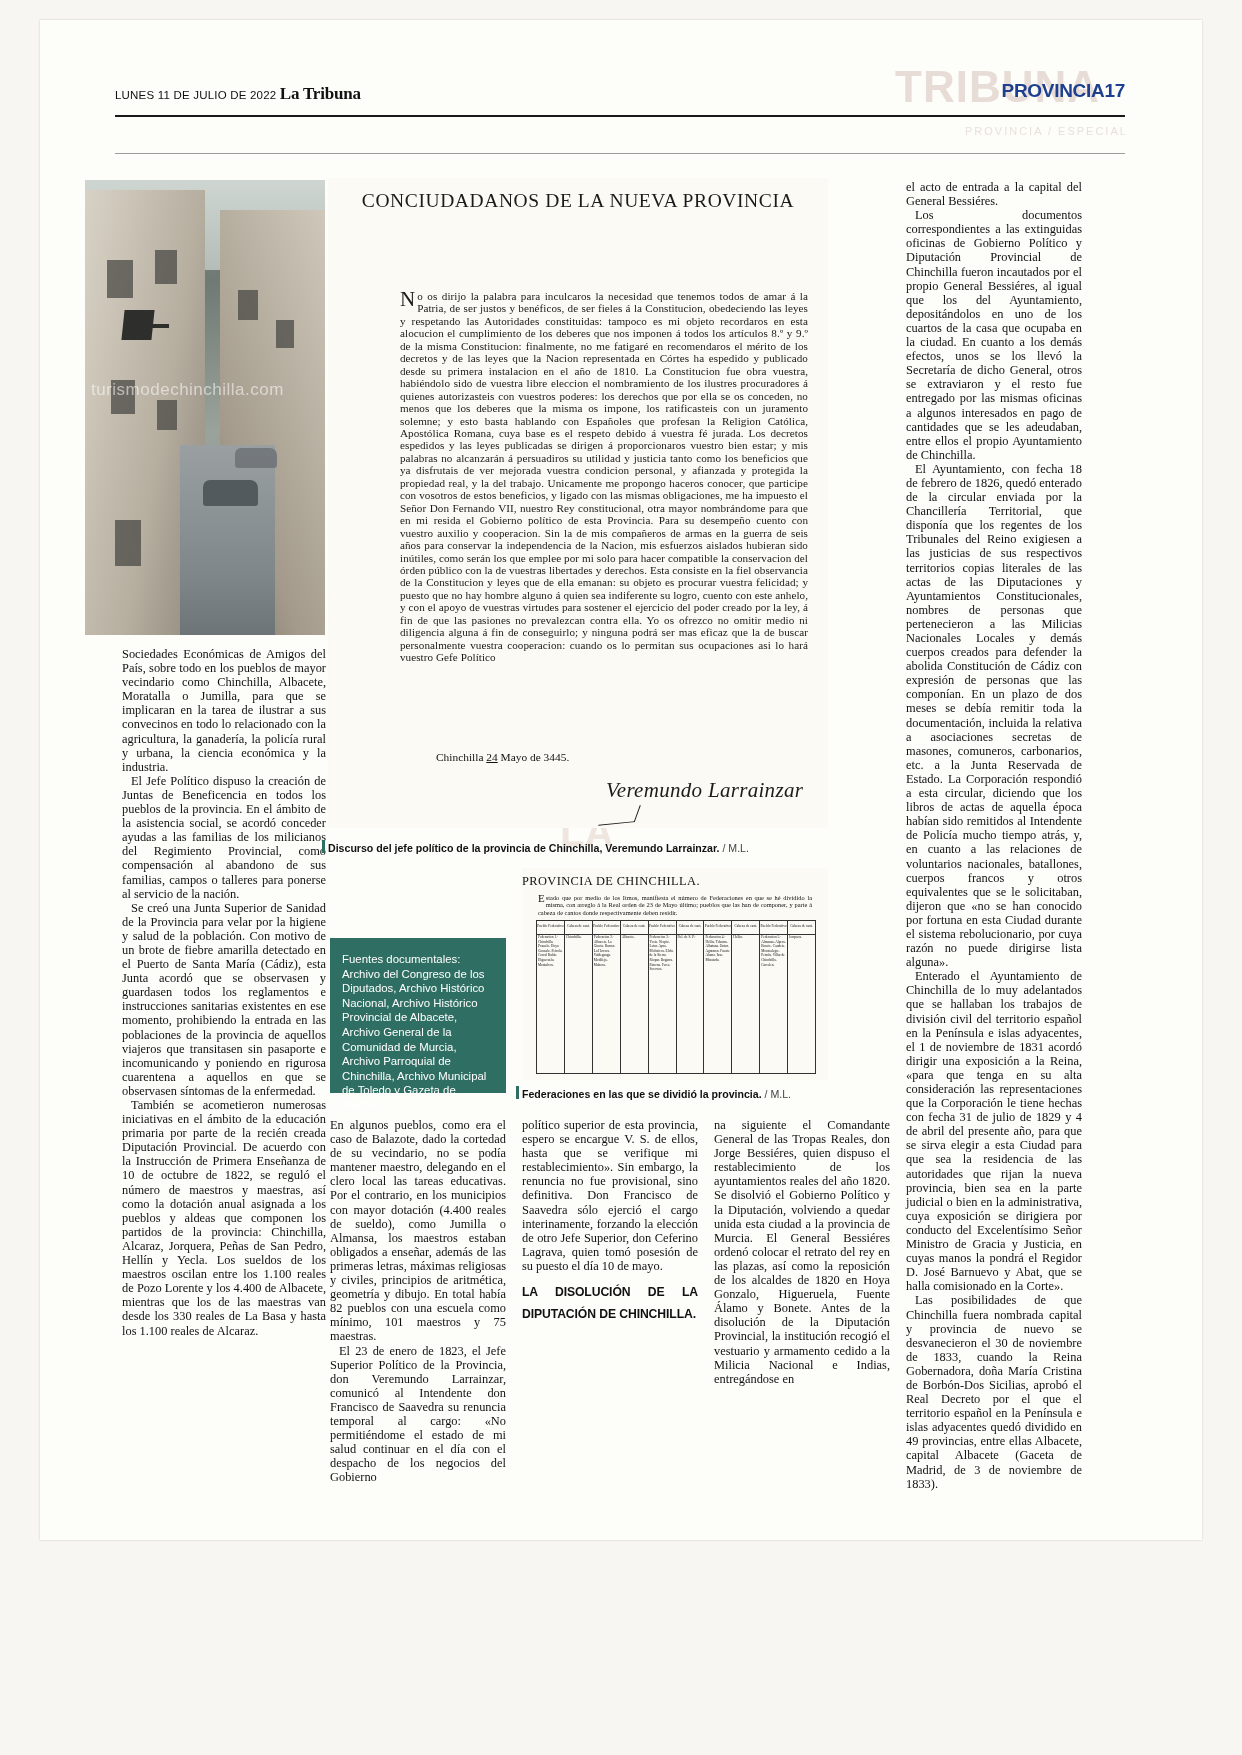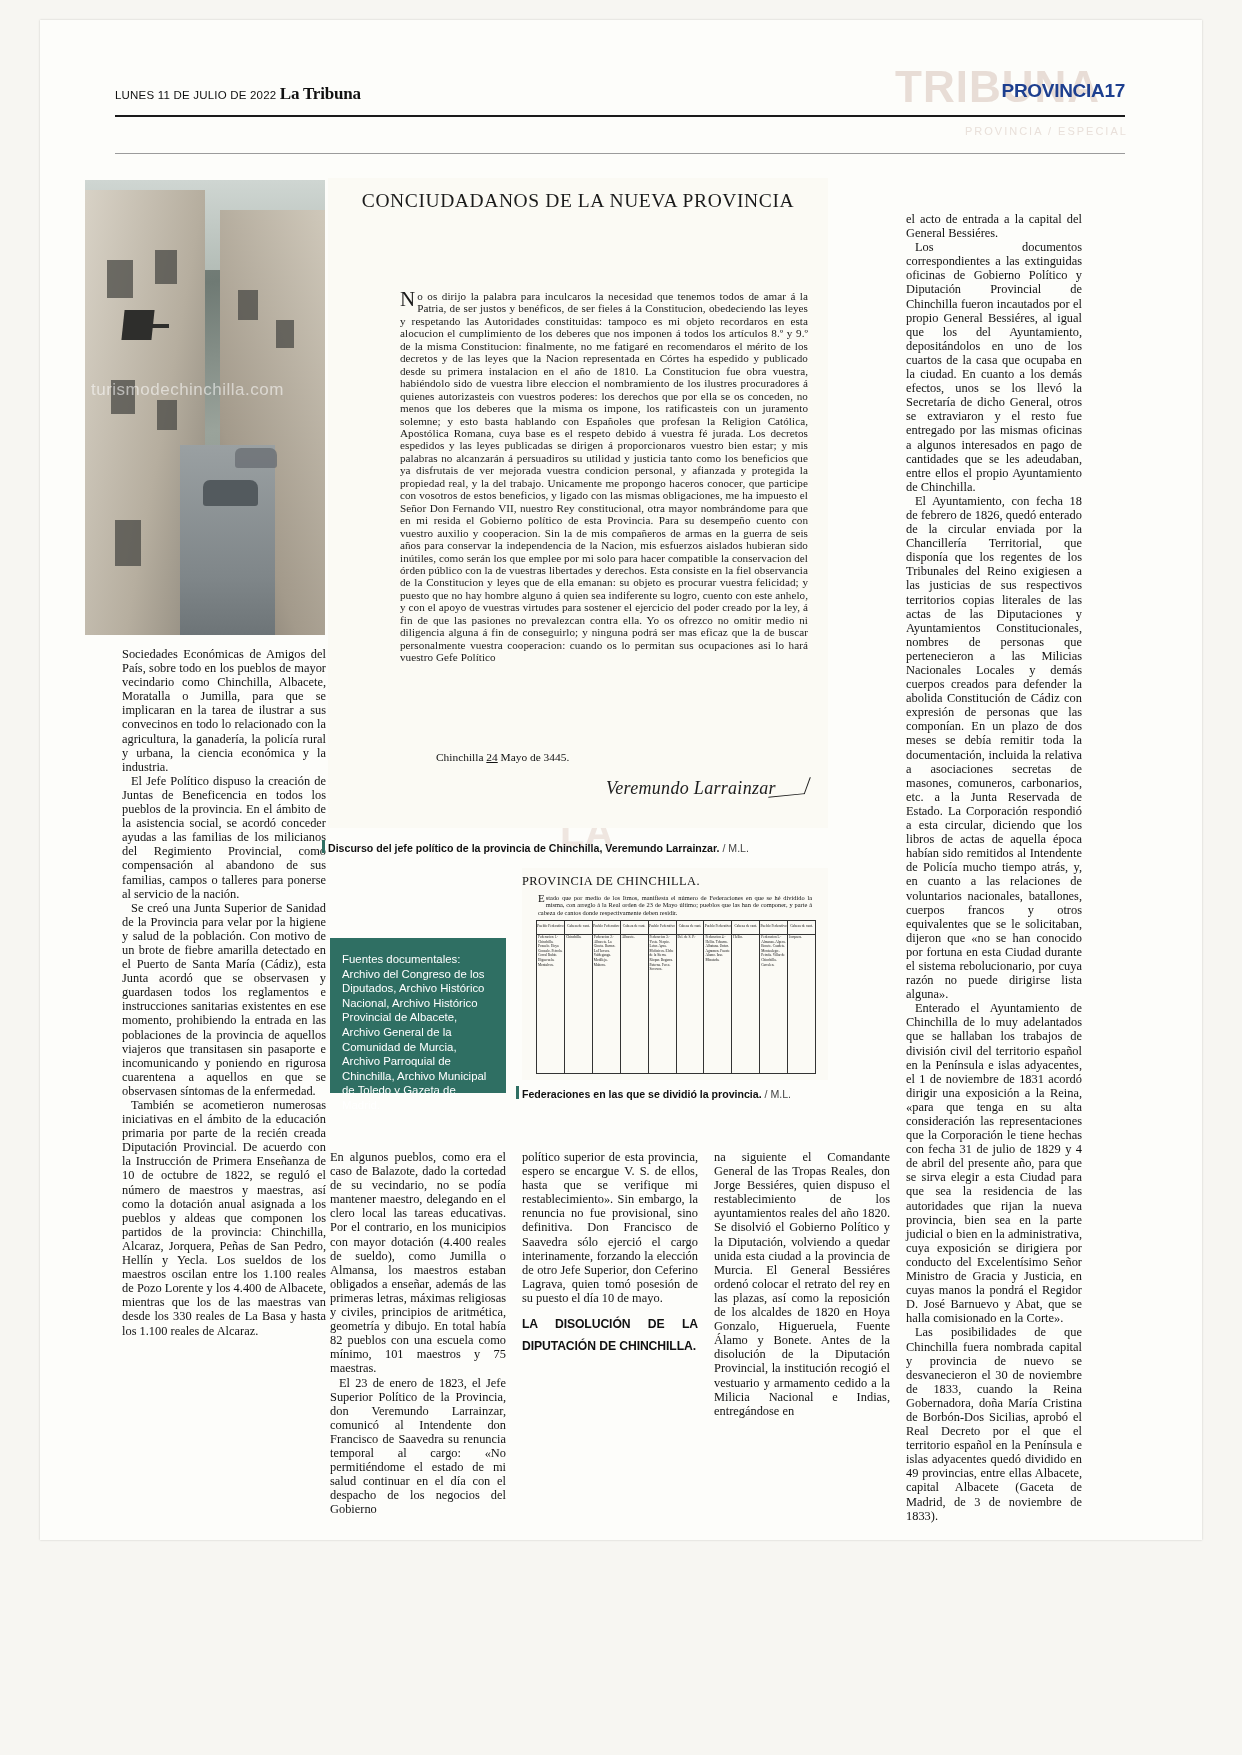--- a/index.html
+++ b/index.html
@@ -156,21 +156,21 @@
   .facs .dropcap {
     float:left; font-size:21px; line-height:18px; padding:0 2px 0 0; font-weight:normal;
   }
   .facs .fdate {
     position:absolute; left:108px; top:573px; font-size:11.4px;
   }
   .facs .fdate .u { text-decoration:underline; }
   .facs .sign {
     position:absolute; left:278px; top:600px;
     font-family:"Liberation Serif", serif;
-    font-style:italic; font-size:18px; color:#1c1c1c;
+    font-style:italic; font-size:21px; color:#1c1c1c;
     letter-spacing:0.3px;
   }
   .facs .sign .flourish {
     display:inline-block; width:34px; height:16px;
     border-bottom:1.6px solid #1c1c1c;
     border-right:1.6px solid #1c1c1c;
     transform:skewX(-25deg) rotate(-6deg);
     margin-left:-4px; vertical-align:-2px;
   }
   .caption {
@@ -227,21 +227,21 @@
   }
   .tabfacs .grid .rows .c:last-child { border-right:0; }
 
   
   .col {
     position:absolute;
     font-size:12.4px; line-height:14.1px;
     text-align:justify; color:#111;
   }
   .col p { margin:0; text-indent:9px; }
-  .col p.first { text-indent:0;margin-top:32px; }
+  .col p.first { text-indent:0; }
   .col h4.sub {
     margin:8px 0 0 0;
     font-family:"Liberation Sans", sans-serif;
     font-size:12.2px; font-weight:bold; line-height:22px;
     letter-spacing:-0.1px;
   }
   .colA { left:290px; top:1098px; width:176px; }
   .colB { left:482px; top:1098px; width:176px; }
   .colC { left:674px; top:1098px; width:176px; }
   .colD { left:866px; top:160px; width:176px; }

